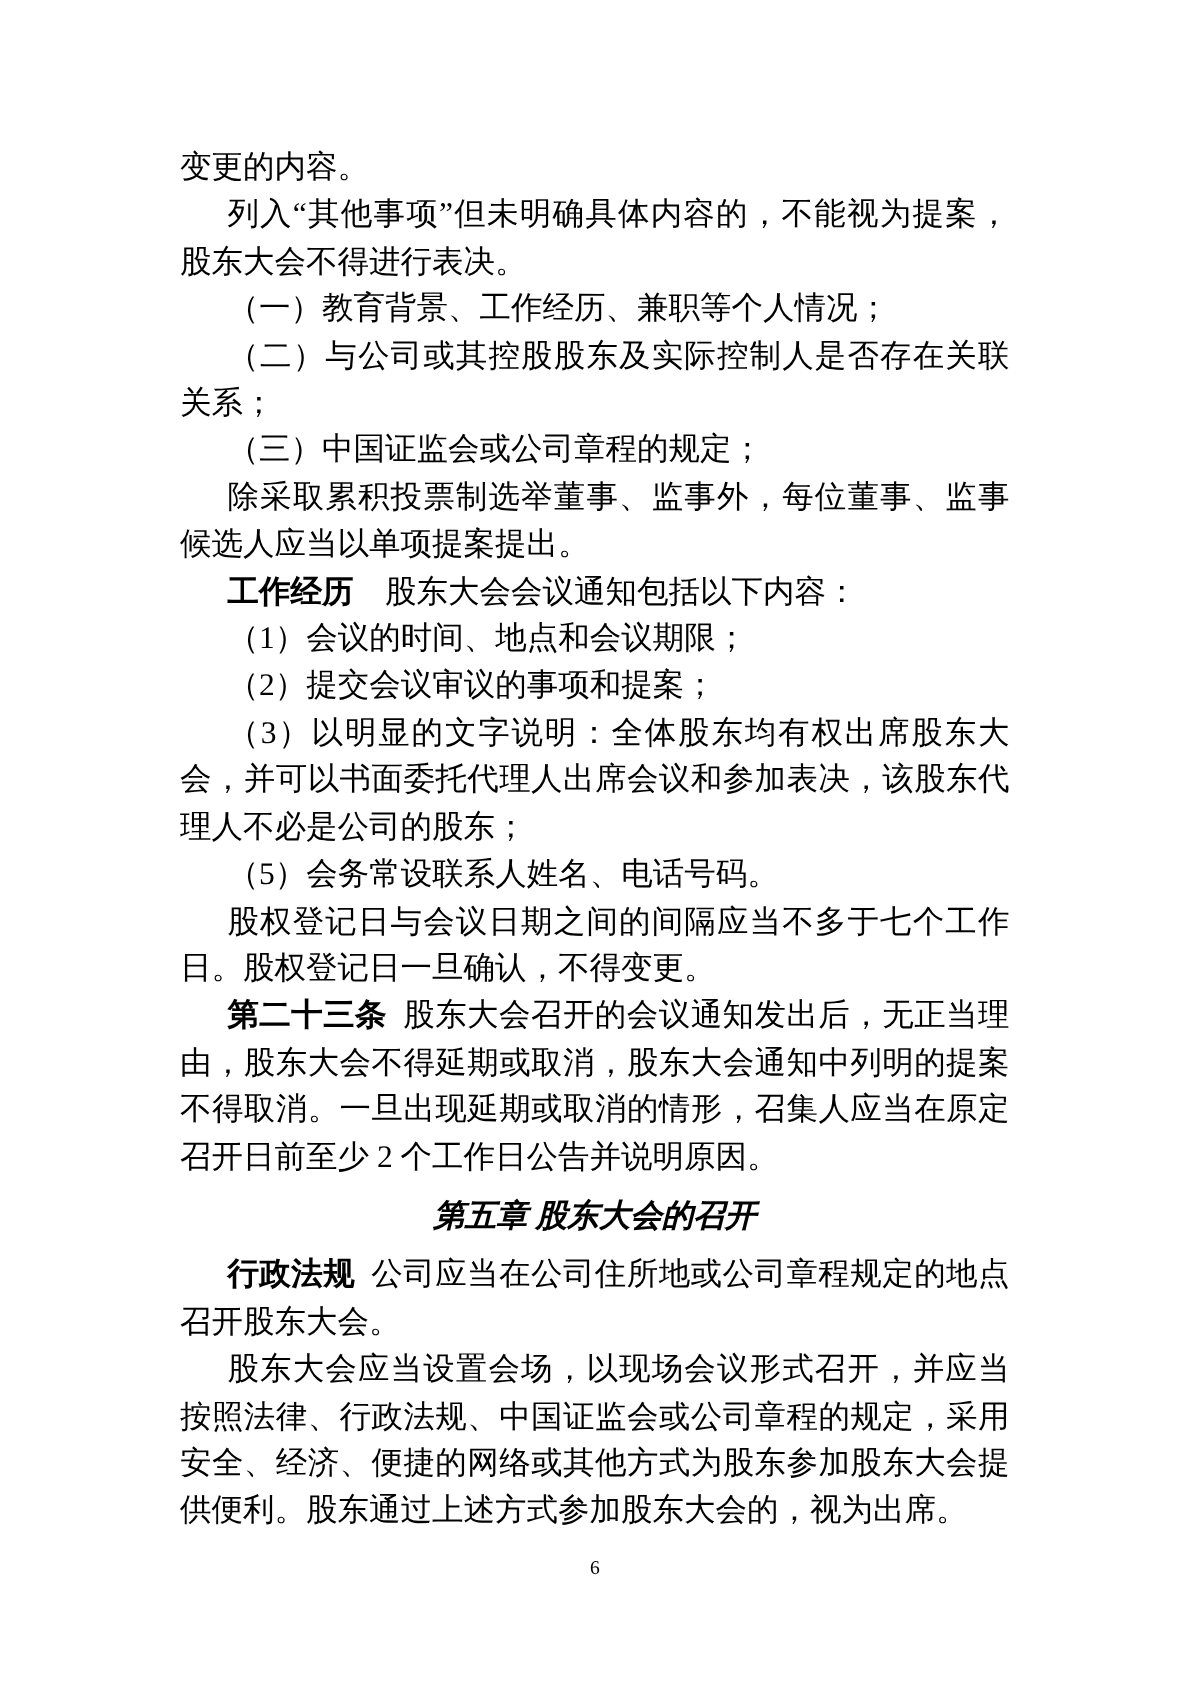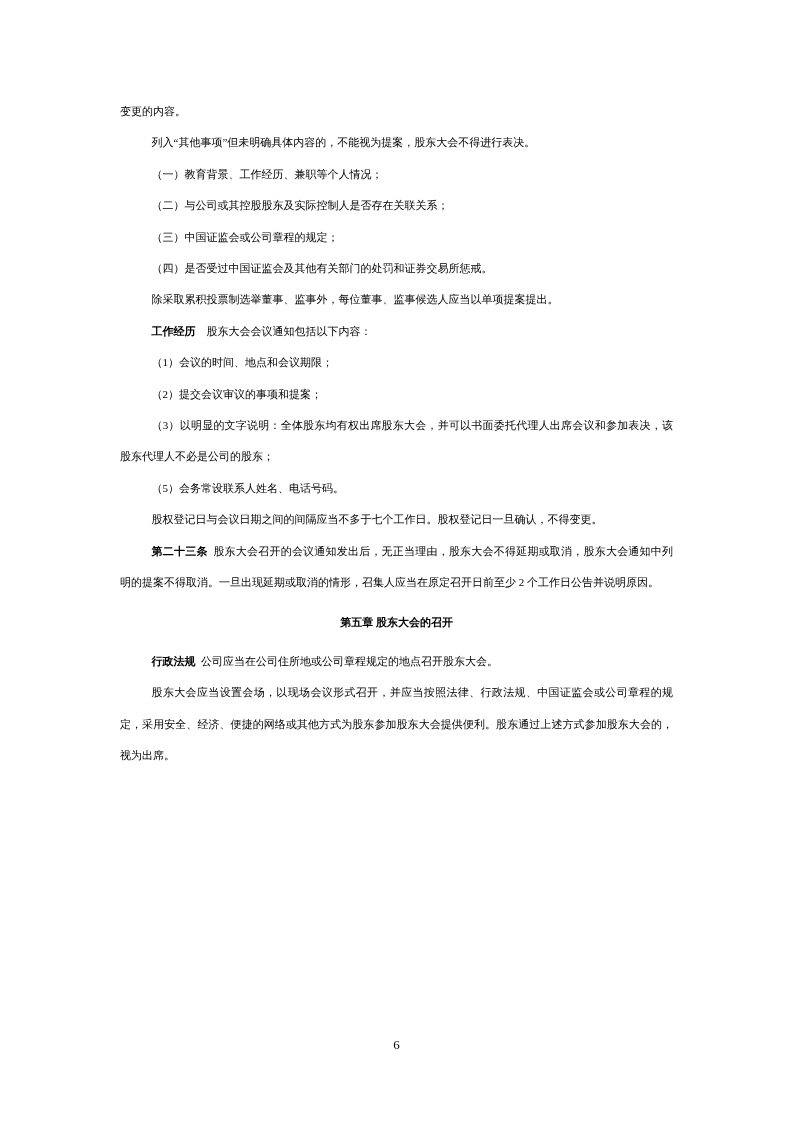--- a/index.html
+++ b/index.html
@@ -21,37 +21,38 @@
     background: #ffffff;
   }
   .content {
     position: absolute;
     left: 120px;
     top: 96px;
     width: 553px;
   }
   .para {
     margin: 0;
-    font-size: 11px;
+    font-size: 21px;
     line-height: 31.4px;
     text-align: justify;
     white-space: pre-wrap;
     word-break: break-all;
   }
   .para.indent {
     text-indent: 31.6px;
   }
   .para.plain {
     text-indent: 0;
   }
   .para.chapter {
     text-align: center;
     text-indent: 0;
     font-weight: bold;
     margin: 8px 0 8px 0;
+    font-style: italic;
   }
   .para b {
     font-weight: bold;
   }
   .footer {
     position: absolute;
     left: 0;
     right: 0;
     top: 1036px;
     text-align: center;
@@ -62,21 +63,20 @@
 </head>
 <body>
 
 <div class="page">
   <div class="content">
       <p class="para plain"><span>变更的内容。</span></p>
       <p class="para indent"><span>列入“其他事项”但未明确具体内容的，不能视为提案，股东大会不得进行表决。</span></p>
       <p class="para indent"><span>（一）教育背景、工作经历、兼职等个人情况；</span></p>
       <p class="para indent"><span>（二）与公司或其控股股东及实际控制人是否存在关联关系；</span></p>
       <p class="para indent"><span>（三）中国证监会或公司章程的规定；</span></p>
-      <p class="para indent"><span>（四）是否受过中国证监会及其他有关部门的处罚和证券交易所惩戒。</span></p>
       <p class="para indent"><span>除采取累积投票制选举董事、监事外，每位董事、监事候选人应当以单项提案提出。</span></p>
       <p class="para indent"><b>工作经历</b>　<span>股东大会会议通知包括以下内容：</span></p>
       <p class="para indent"><span>（1）会议的时间、地点和会议期限；</span></p>
       <p class="para indent"><span>（2）提交会议审议的事项和提案；</span></p>
       <p class="para indent"><span>（3）以明显的文字说明：全体股东均有权出席股东大会，并可以书面委托代理人出席会议和参加表决，该股东代理人不必是公司的股东；</span></p>
       <p class="para indent"><span>（5）会务常设联系人姓名、电话号码。</span></p>
       <p class="para indent"><span>股权登记日与会议日期之间的间隔应当不多于七个工作日。股权登记日一旦确认，不得变更。</span></p>
       <p class="para indent"><b>第二十三条</b> <span>股东大会召开的会议通知发出后，无正当理由，股东大会不得延期或取消，股东大会通知中列明的提案不得取消。一旦出现延期或取消的情形，召集人应当在原定召开日前至少 2 个工作日公告并说明原因。</span></p>
       <p class="para chapter"><span>第五章 股东大会的召开</span></p>
       <p class="para indent"><b>行政法规</b> <span>公司应当在公司住所地或公司章程规定的地点召开股东大会。</span></p>

